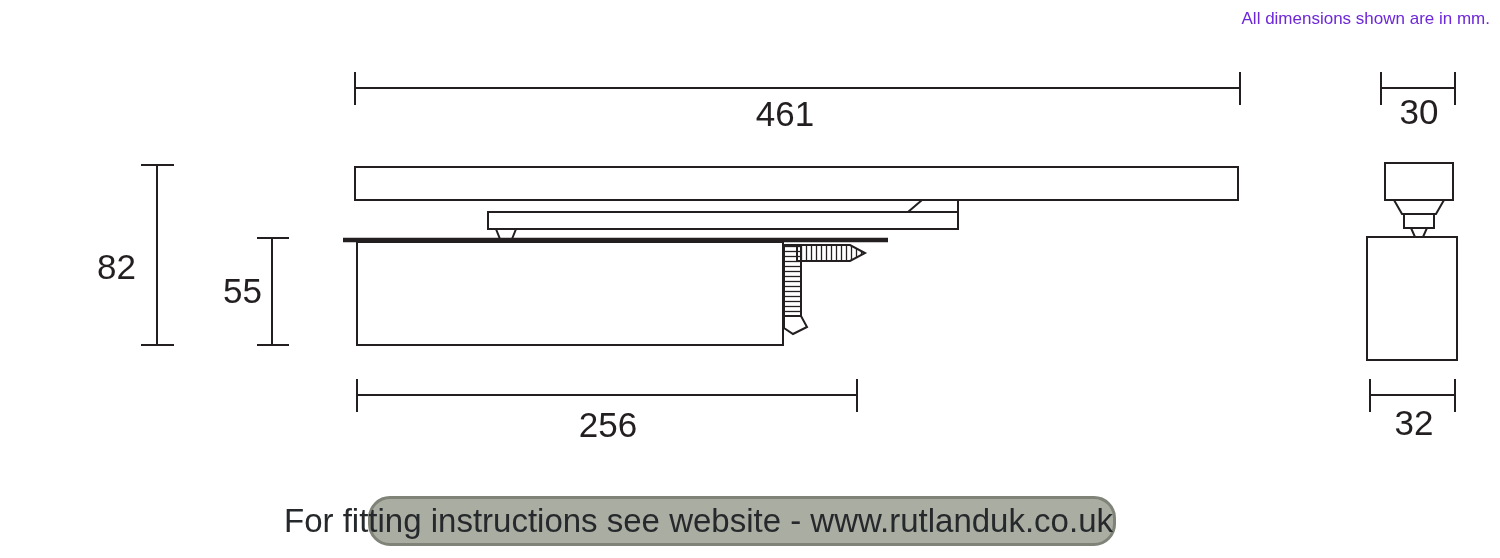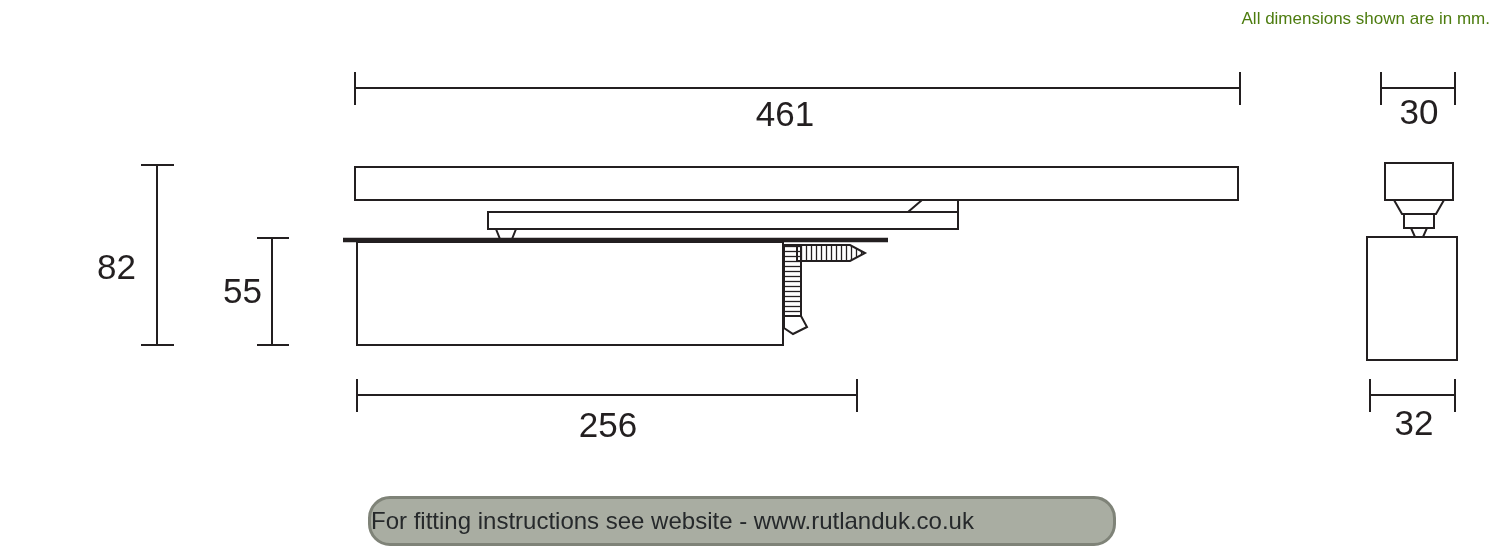--- a/index.html
+++ b/index.html
@@ -8,21 +8,21 @@
     background: #ffffff;
     font-family: "Liberation Sans", sans-serif;
     position: relative;
     overflow: hidden;
     color: #231f20;
   }
   .note {
     position: absolute;
     top: 9px; right: 10px;
     font-size: 17px;
-    color: #4d7c0f;
+    color: #6d28d9;
     white-space: nowrap;
   }
   #diagram {
     position: absolute;
     left: 0; top: 0;
   }
   #diagram text {
     font-family: "Liberation Sans", sans-serif;
     fill: #231f20;
     stroke: none;
@@ -31,22 +31,22 @@
   .banner {
     position: absolute;
     left: 368px; top: 496px;
     width: 748px; height: 50px;
     box-sizing: border-box;
     background: #a9ada2;
     border: 3px solid #7f8378;
     border-radius: 22px;
     display: flex;
     align-items: center;
-    justify-content: flex-start;
-    font-size: 24px;
+    justify-content: flex-end;
+    font-size: 33px;
     color: #26292b;
     white-space: nowrap;
   }
 </style>
 </head>
 <body>
 
 <div class="note">All dimensions shown are in mm.</div>
 
 <svg id="diagram" width="1500" height="558" viewBox="0 0 1500 558" xmlns="http://www.w3.org/2000/svg">

